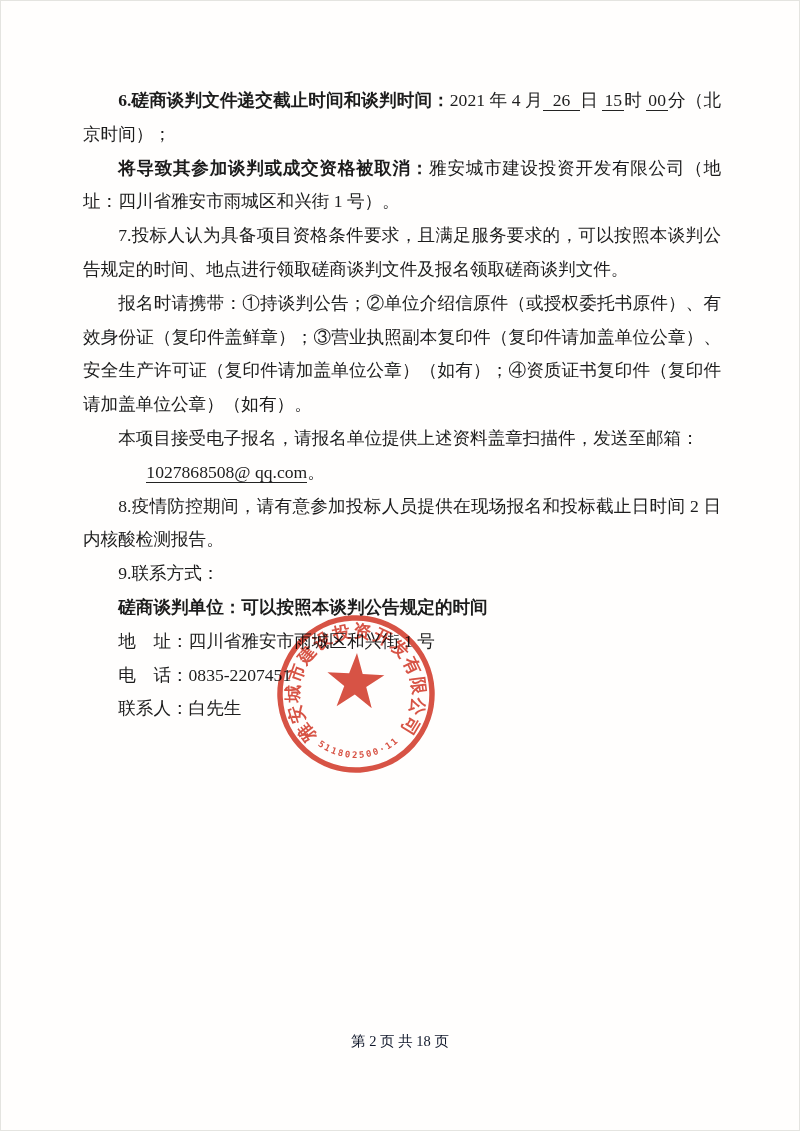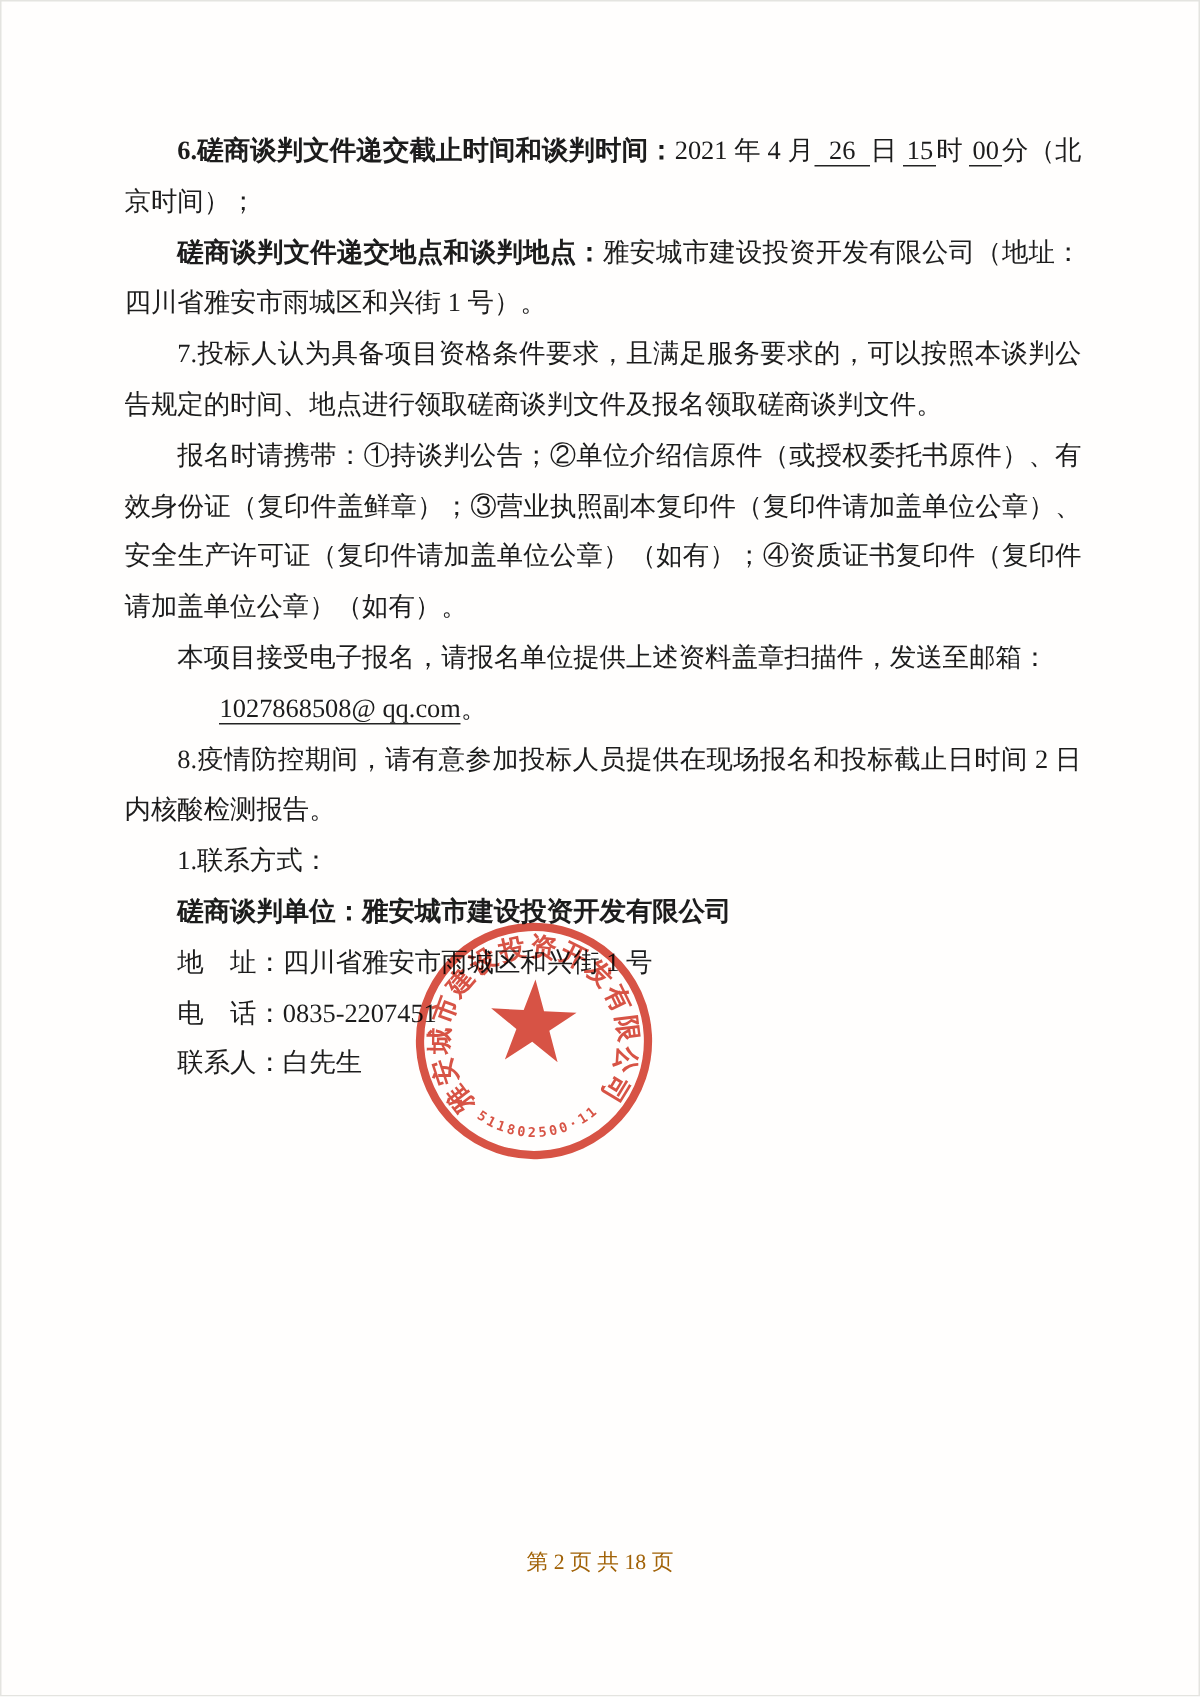--- a/index.html
+++ b/index.html
@@ -32,47 +32,47 @@
     mix-blend-mode:multiply;
     opacity:0.88;
     transform:rotate(-3deg);
     pointer-events:none;
   }
   .footer {
     position:absolute;
     left:0; top:1032px; width:800px;
     text-align:center;
     font-size:14.5px;
-    color:#a16207;
+    color:#0f172a;
   }
 </style>
 </head>
 <body>
 
 <div class="page">
 
   <div class="content">
 
     <p><span class="bold">6.磋商谈判文件递交截止时间和谈判时间：</span><span>2021 年 4 月</span><span class="u u-wide">26</span><span>日 </span><span class="u u-num">15</span><span>时 </span><span class="u u-num">00</span><span>分（北京时间）；</span></p>
 
-    <p><span class="bold">磋商谈判文件递交地点和谈判地点：</span><span>雅安城市建设投资开发有限公司（地址：四川省雅安市雨城区和兴街 1 号）。</span></p>
+    <p><span class="bold">将导致其参加谈判或成交资格被取消：</span><span>雅安城市建设投资开发有限公司（地址：四川省雅安市雨城区和兴街 1 号）。</span></p>
 
     <p>7.投标人认为具备项目资格条件要求，且满足服务要求的，可以按照本谈判公告规定的时间、地点进行领取磋商谈判文件及报名领取磋商谈判文件。</p>
 
     <p>报名时请携带：①持谈判公告；②单位介绍信原件（或授权委托书原件）、有效身份证（复印件盖鲜章）；③营业执照副本复印件（复印件请加盖单位公章）、安全生产许可证（复印件请加盖单位公章）（如有）；④资质证书复印件（复印件请加盖单位公章）（如有）。</p>
 
     <p>本项目接受电子报名，请报名单位提供上述资料盖章扫描件，发送至邮箱：</p>
     <p class="email-line"><span class="u">1027868508@ qq.com</span><span>。</span></p>
 
 
     <p>8.疫情防控期间，请有意参加投标人员提供在现场报名和投标截止日时间 2 日内核酸检测报告。</p>
 
-    <p>1.联系方式：</p>
+    <p>9.联系方式：</p>
 
-    <p class="bold">磋商谈判单位：雅安城市建设投资开发有限公司</p>
+    <p class="bold">磋商谈判单位：可以按照本谈判公告规定的时间</p>
 
     <p><span>地　址：</span><span>四川省雅安市雨城区和兴街 1 号</span></p>
 
     <p><span>电　话：</span><span>0835-2207451</span></p>
 
     <p><span>联系人：</span><span>白先生</span></p>
 
   </div>
 
   <svg class="seal" viewBox="0 0 170 170" xmlns="http://www.w3.org/2000/svg">

